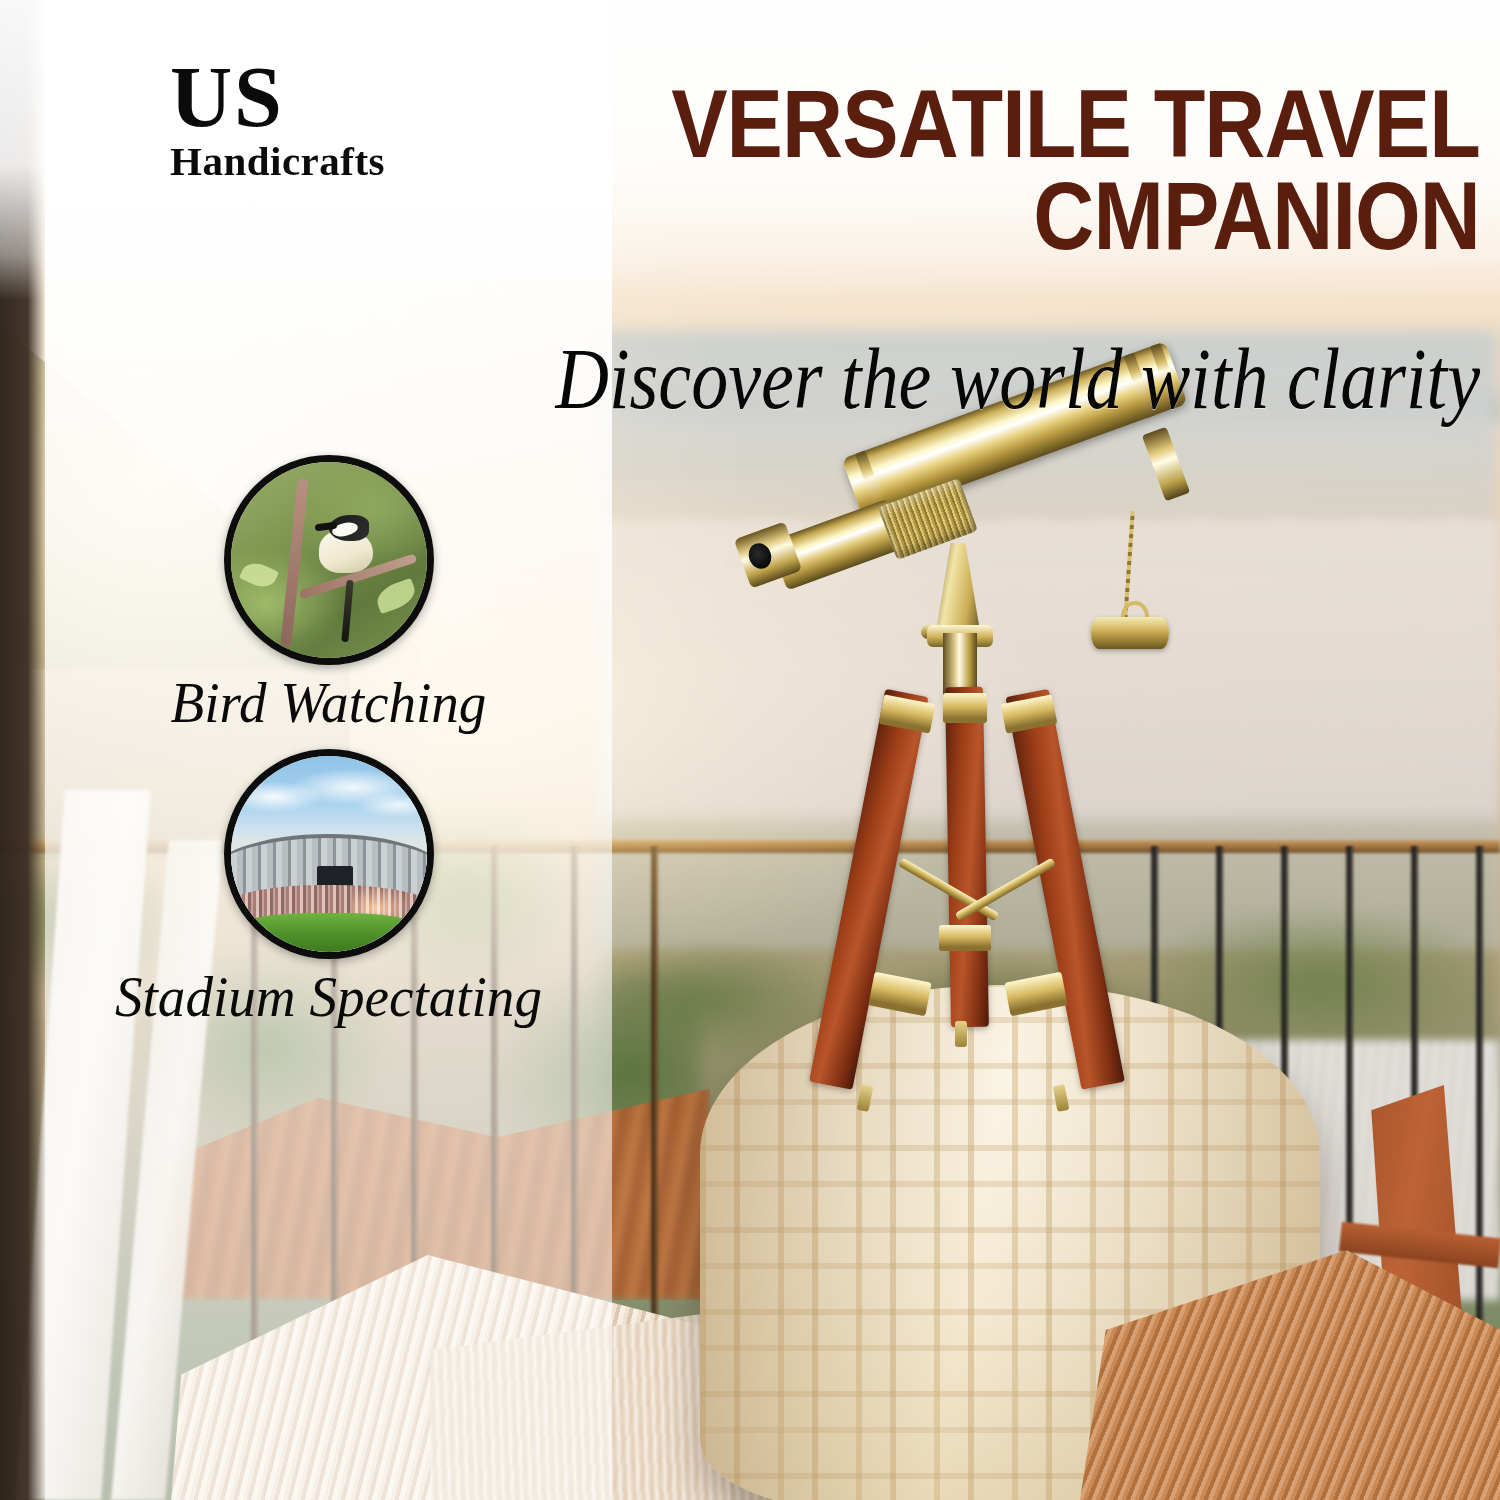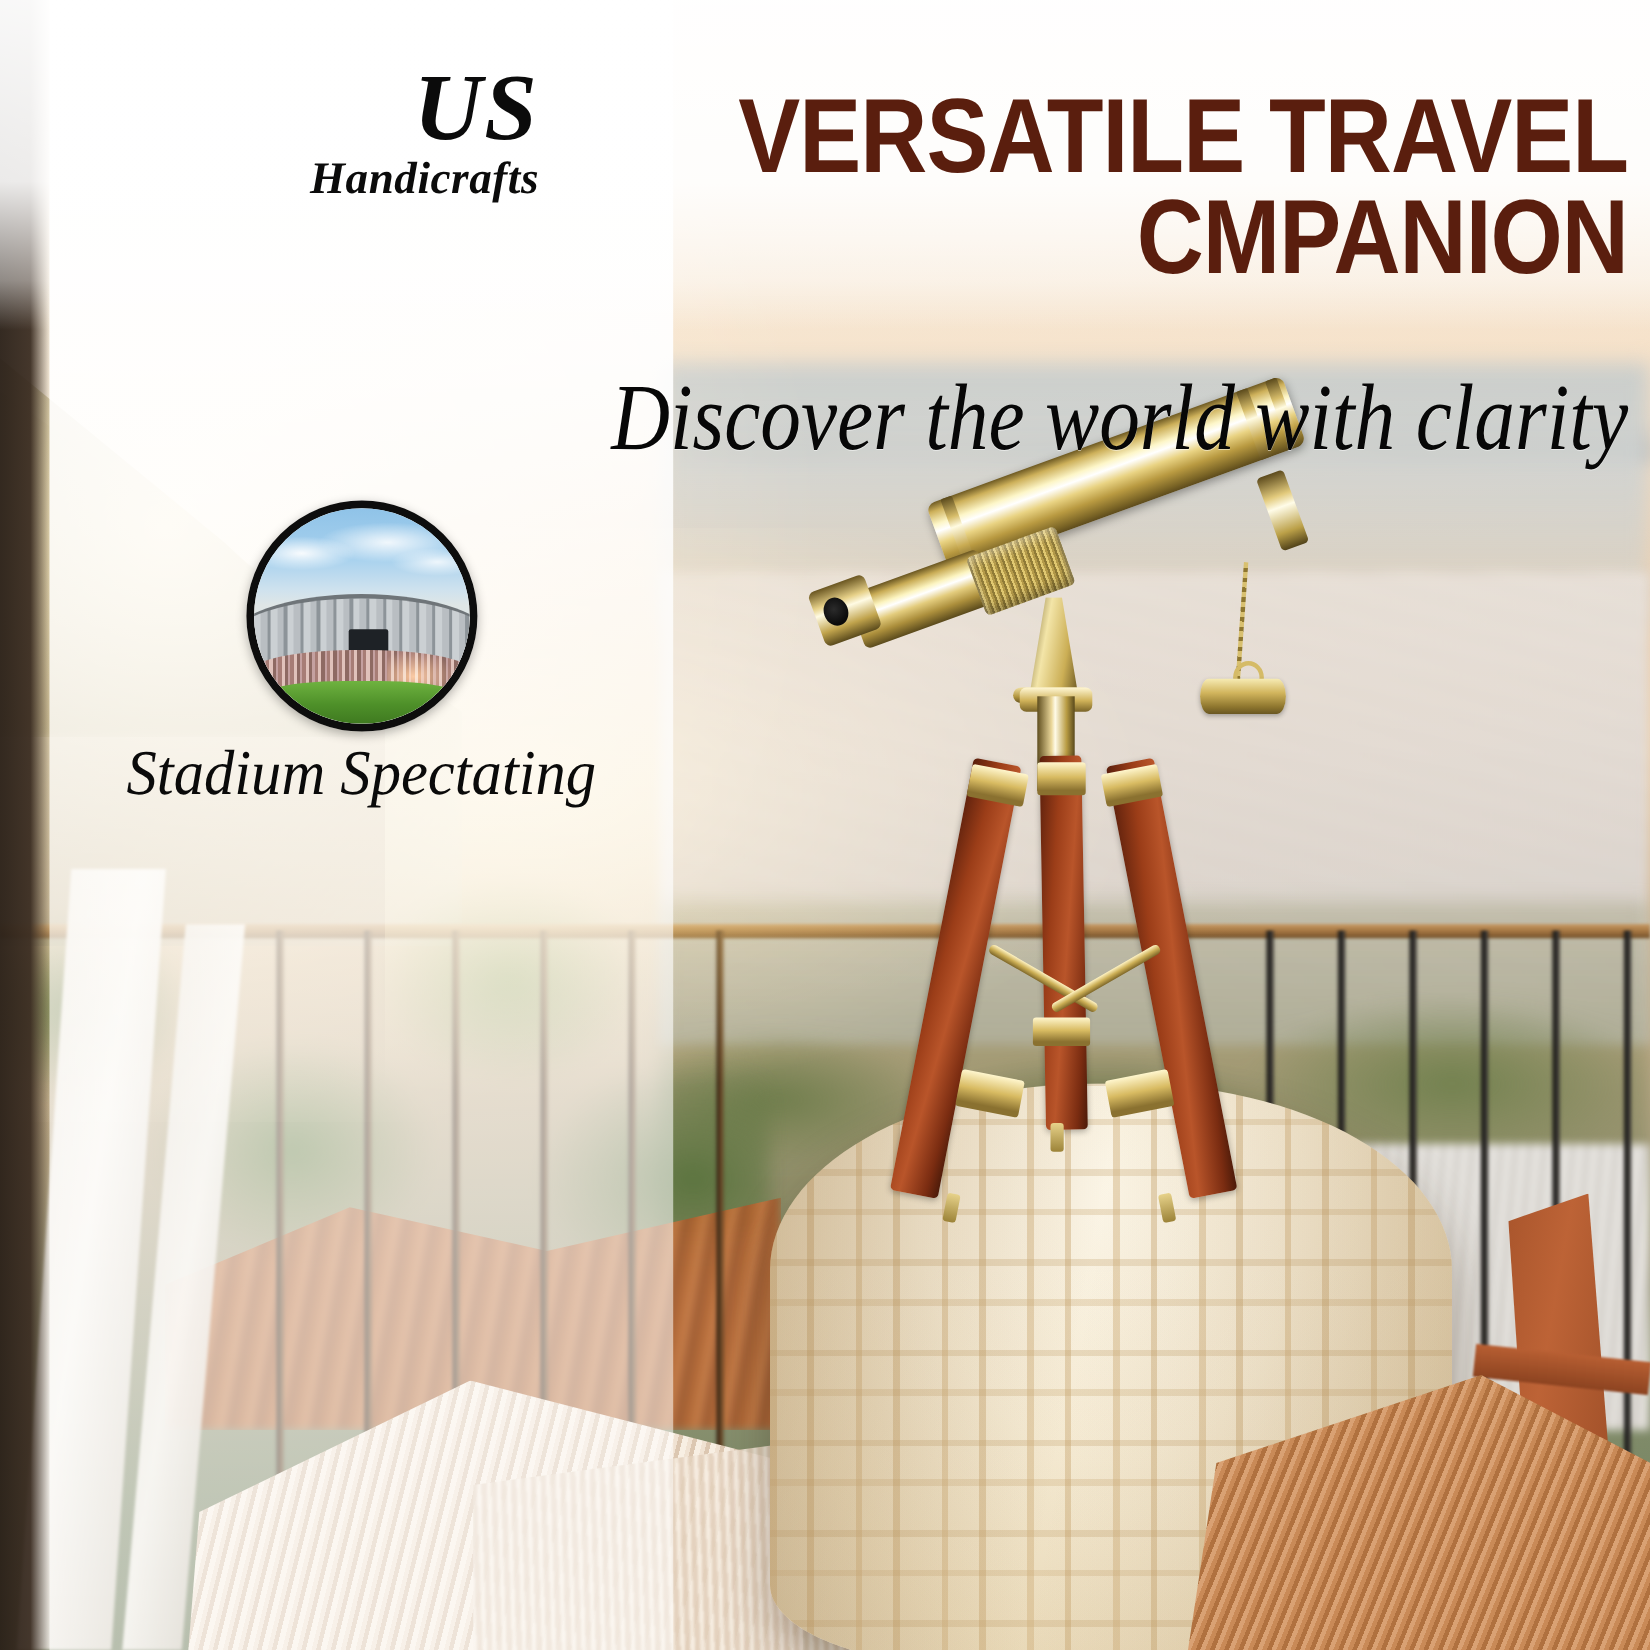--- a/index.html
+++ b/index.html
@@ -195,21 +195,21 @@
     position:absolute;left:45px;top:0;width:567px;height:1500px;
     background:linear-gradient(180deg,rgba(255,255,255,.97) 0%,rgba(255,255,255,.93) 22%,rgba(255,255,255,.78) 40%,rgba(255,255,255,.62) 58%,rgba(255,255,255,.55) 78%,rgba(255,255,255,.5) 100%);
   }
   
   .topband{
     position:absolute;left:0;top:0;width:1500px;height:300px;
     background:linear-gradient(180deg,rgba(255,255,255,.97) 0%,rgba(255,255,255,.9) 55%,rgba(255,255,255,.45) 85%,rgba(255,255,255,0) 100%);
   }
 
   
-  .logo{position:absolute;left:170px;top:58px;width:320px;text-align:right;font-style:italic;}
+  .logo{position:absolute;left:170px;top:58px;width:320px;text-align:left;}
   .logo-main{
     font-family:"Liberation Serif",serif;font-weight:700;
     font-size:86px;line-height:.92;letter-spacing:2px;color:#0b0b0b;
   }
   .logo-sub{
     font-family:"Liberation Serif",serif;font-weight:700;
     font-size:41px;line-height:1;letter-spacing:.5px;color:#0b0b0b;margin-top:4px;
   }
 
   .headline{
@@ -553,20 +553,36 @@
 
   <div class="headline">
     <span class="l1">VERSATILE TRAVEL</span>
     <span class="l2">CMPANION</span>
   </div>
 
   <div class="subtitle">Discover the world with clarity</div>
 
   <div class="features">
 
+    <div class="feature">
+      <div class="thumb">
+        <div class="scene s-bird">
+          <div class="leafA"></div>
+            <div class="leafB"></div>
+          <div class="branch"></div>
+            <div class="branch2"></div>
+          <div class="tail"></div>
+            <div class="body"></div>
+          <div class="head"></div>
+            <div class="cheek"></div>
+            <div class="beak"></div>
+        </div>
+      </div>
+      <div class="flabel">Bird Watching</div>
+    </div>
 
     <div class="feature">
       <div class="thumb">
         <div class="scene s-stad">
           <div class="clouds"></div>
           <div class="roof"></div>
           <div class="screen"></div>
           <div class="crowd"></div>
           <div class="flare"></div>
           <div class="pitch"></div>

